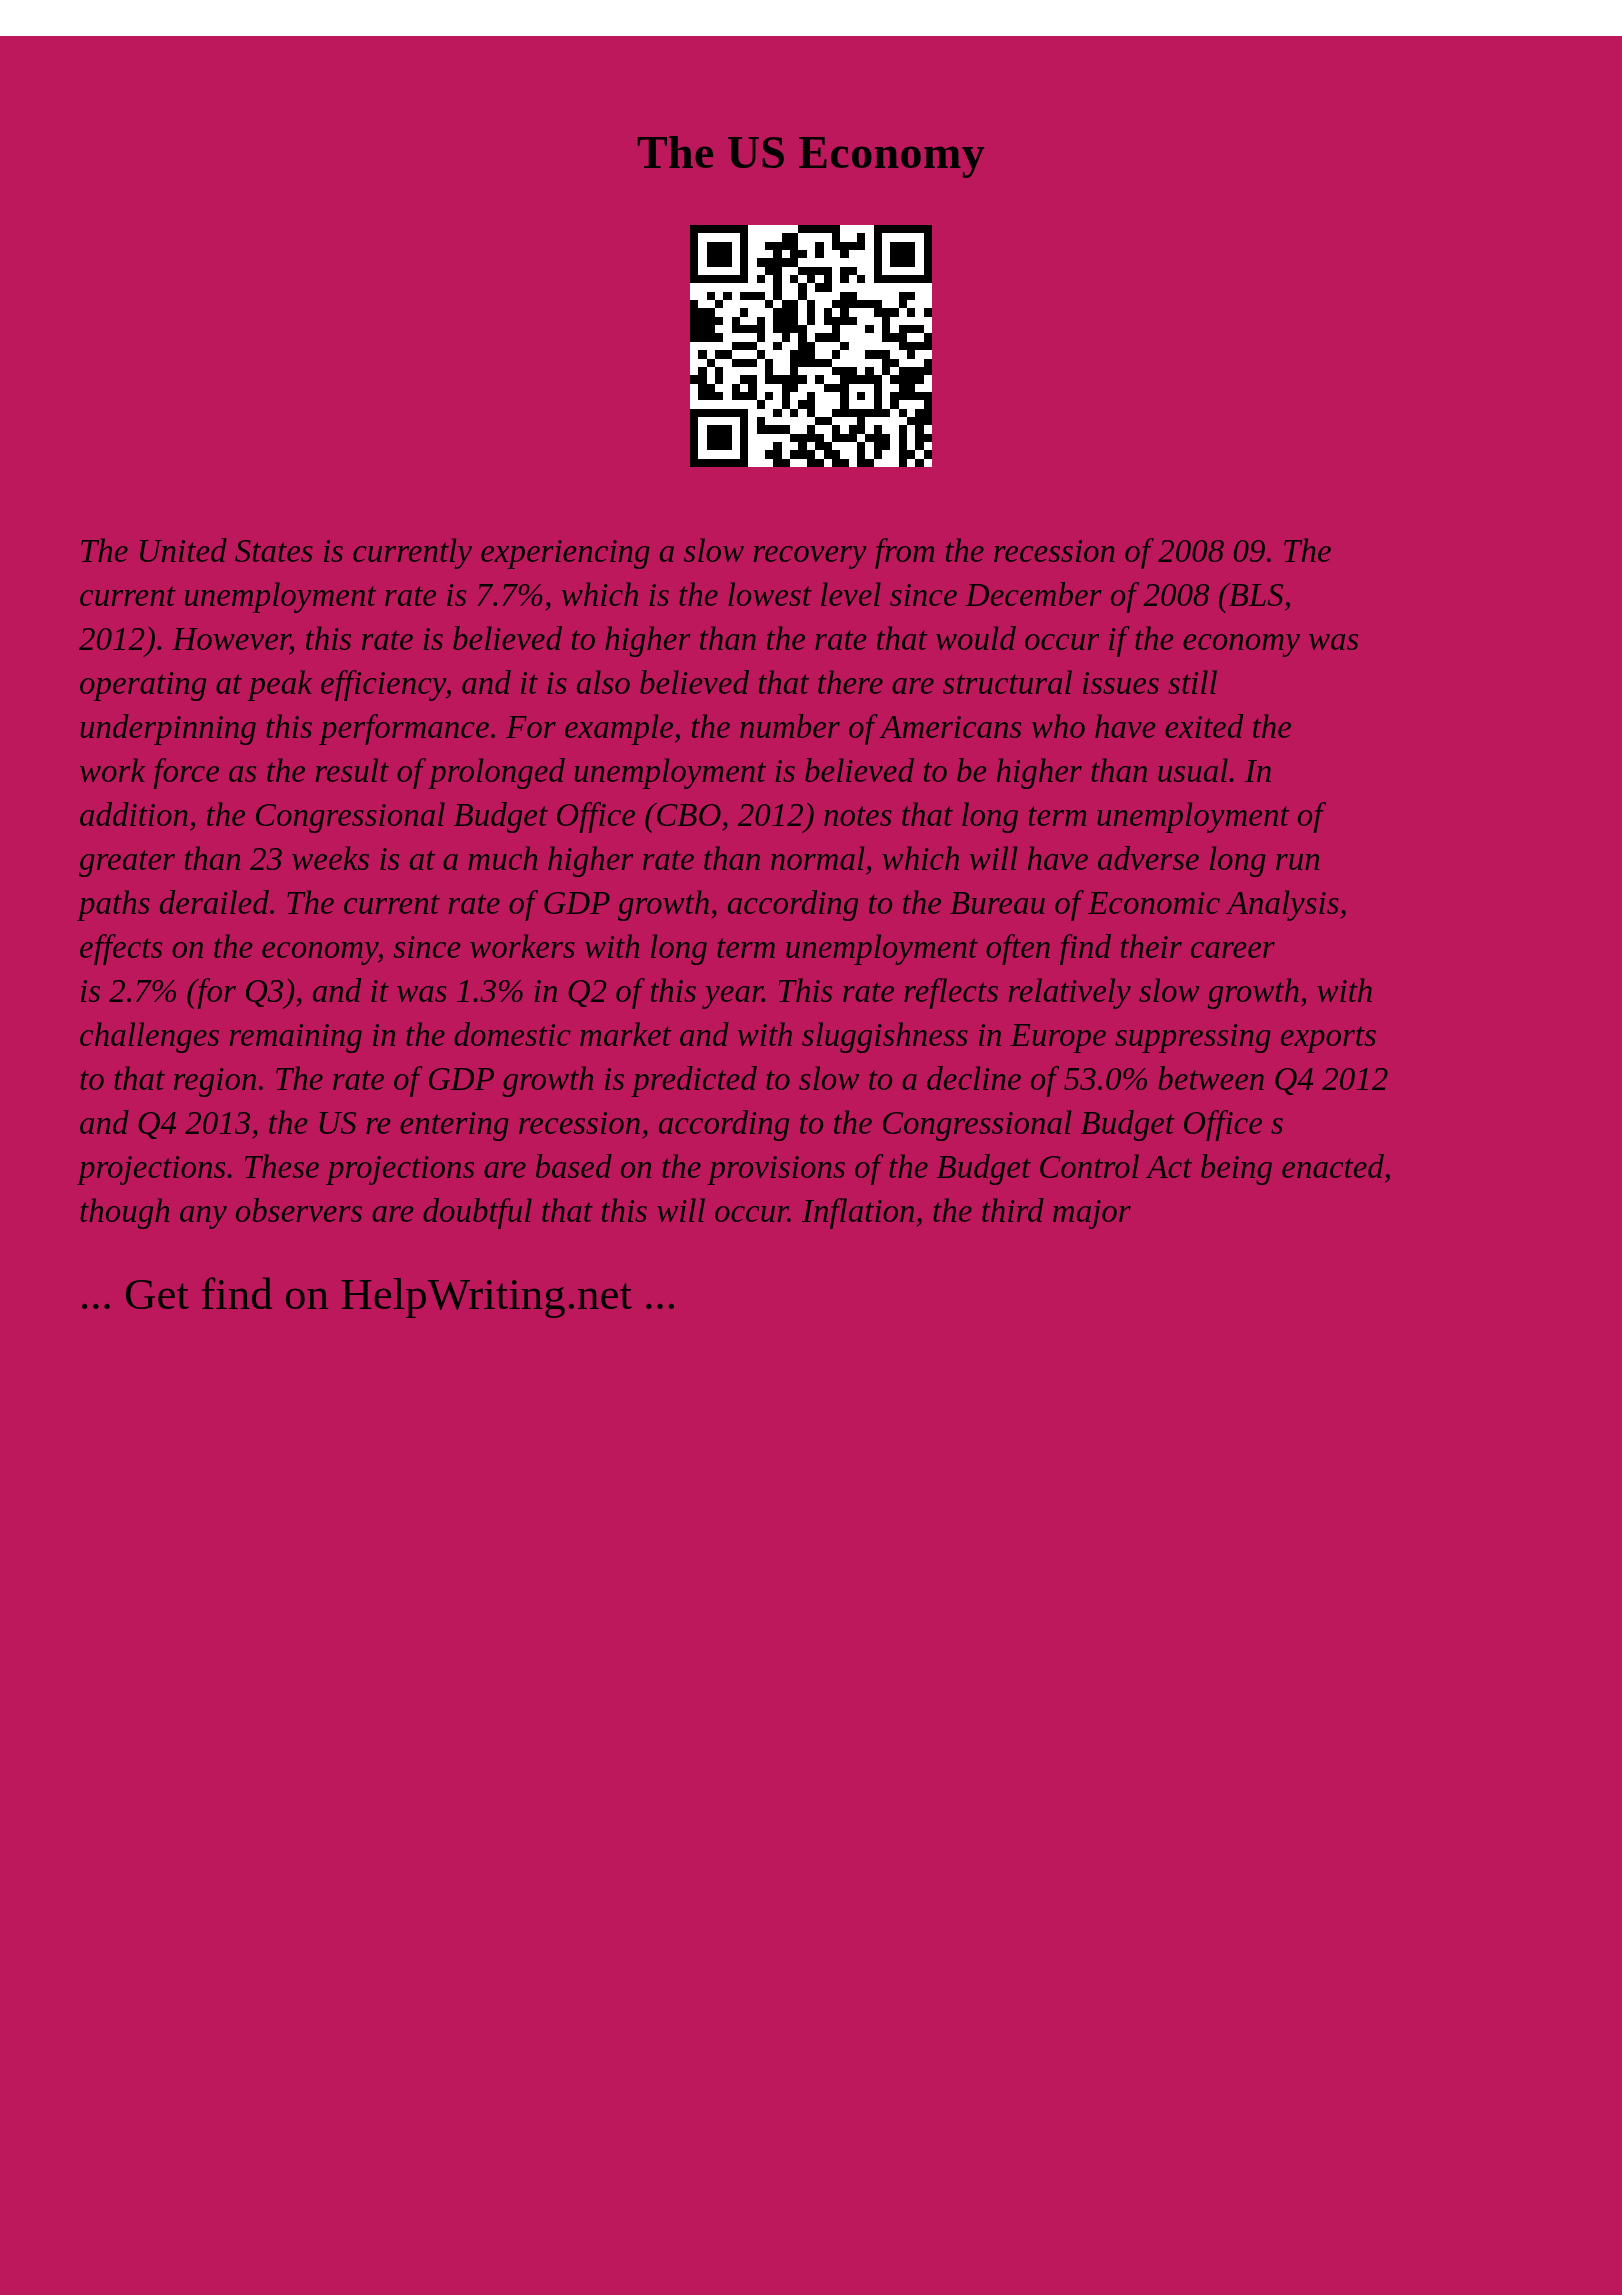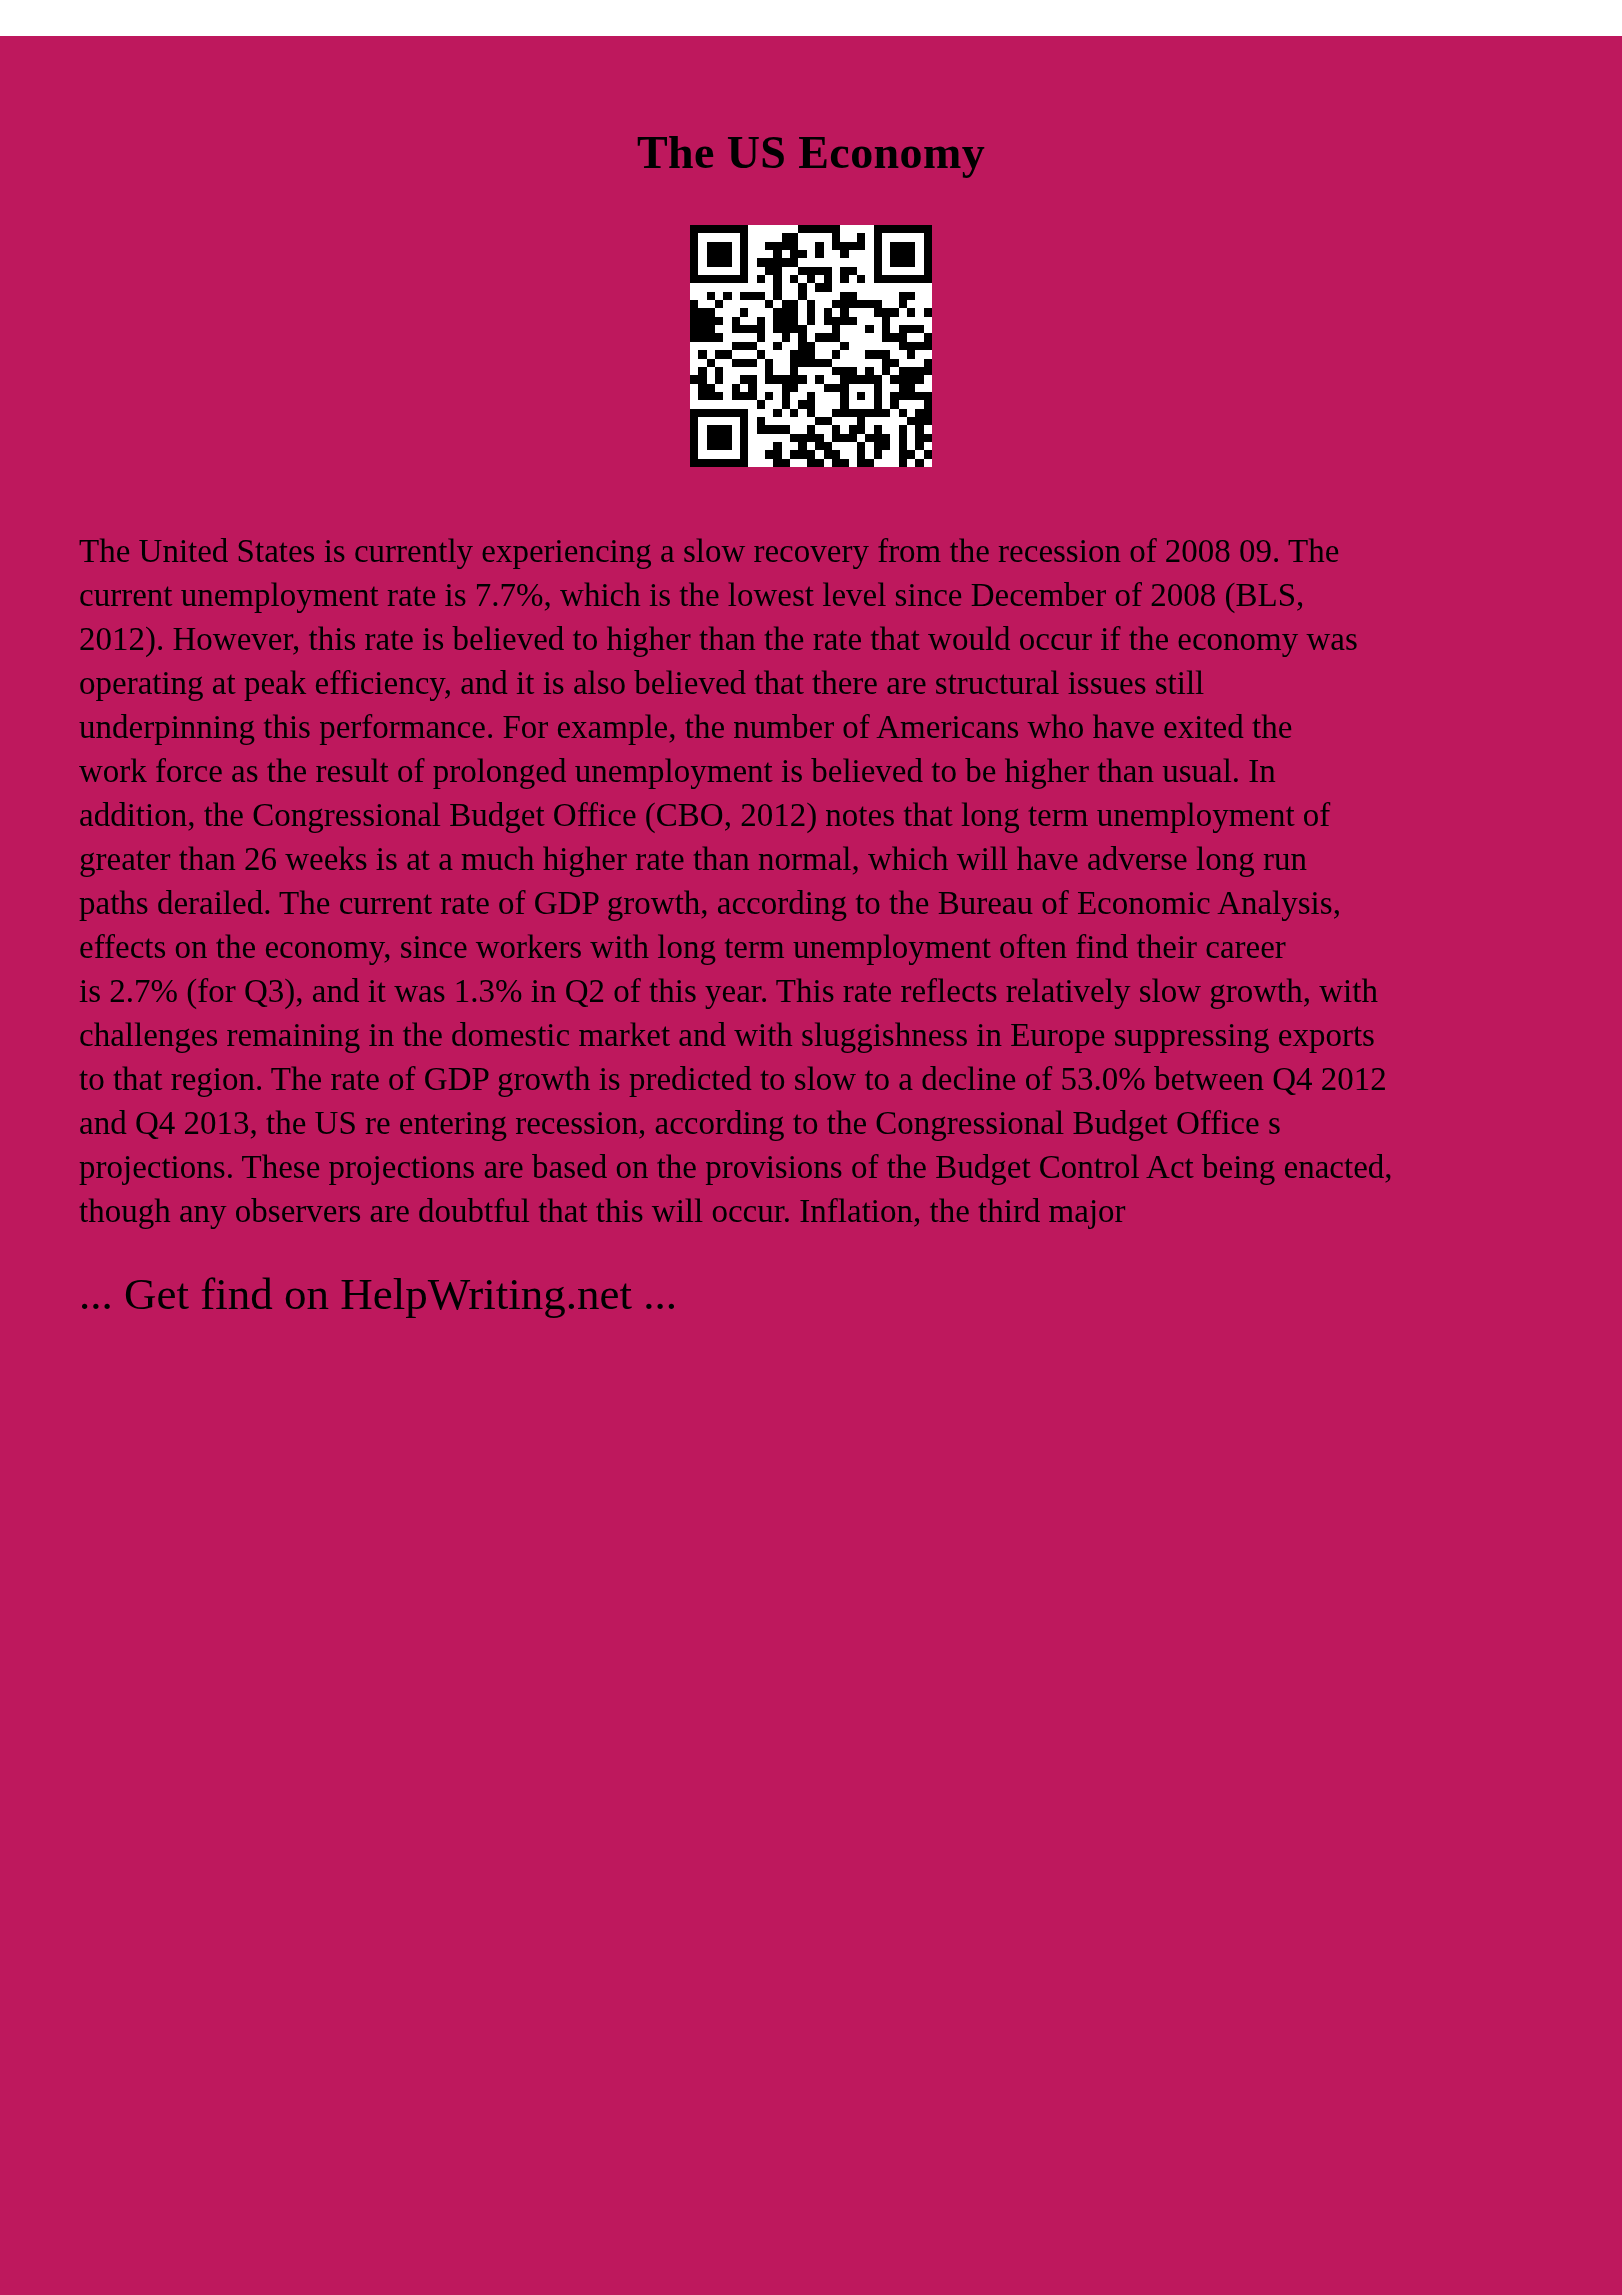--- a/index.html
+++ b/index.html
@@ -43,20 +43,21 @@
     display: block;
   }
   .body-text {
     position: absolute;
     top: 493px;
     left: 79px;
     width: 1450px;
     font-size: 33px;
     line-height: 44px;
     white-space: nowrap;
+    font-style: italic;
   }
   .body-text .line {
     height: 44px;
   }
   .footer-promo {
     position: absolute;
     top: 1231px;
     left: 79px;
     font-size: 45px;
     line-height: 1.2;
@@ -488,21 +489,21 @@
   </div>
 
   <div class="body-text">
       <div class="line">The United States is currently experiencing a slow recovery from the recession of 2008 09. The</div>
       <div class="line">current unemployment rate is 7.7%, which is the lowest level since December of 2008 (BLS,</div>
       <div class="line">2012). However, this rate is believed to higher than the rate that would occur if the economy was</div>
       <div class="line">operating at peak efficiency, and it is also believed that there are structural issues still</div>
       <div class="line">underpinning this performance. For example, the number of Americans who have exited the</div>
       <div class="line">work force as the result of prolonged unemployment is believed to be higher than usual. In</div>
       <div class="line">addition, the Congressional Budget Office (CBO, 2012) notes that long term unemployment of</div>
-      <div class="line">greater than 26 weeks is at a much higher rate than normal, which will have adverse long run</div>
+      <div class="line">greater than 23 weeks is at a much higher rate than normal, which will have adverse long run</div>
       <div class="line">paths derailed. The current rate of GDP growth, according to the Bureau of Economic Analysis,</div>
       <div class="line">effects on the economy, since workers with long term unemployment often find their career</div>
       <div class="line">is 2.7% (for Q3), and it was 1.3% in Q2 of this year. This rate reflects relatively slow growth, with</div>
       <div class="line">challenges remaining in the domestic market and with sluggishness in Europe suppressing exports</div>
       <div class="line">to that region. The rate of GDP growth is predicted to slow to a decline of 53.0% between Q4 2012</div>
       <div class="line">and Q4 2013, the US re entering recession, according to the Congressional Budget Office s</div>
       <div class="line">projections. These projections are based on the provisions of the Budget Control Act being enacted,</div>
       <div class="line">though any observers are doubtful that this will occur. Inflation, the third major</div>
     </div>
 

